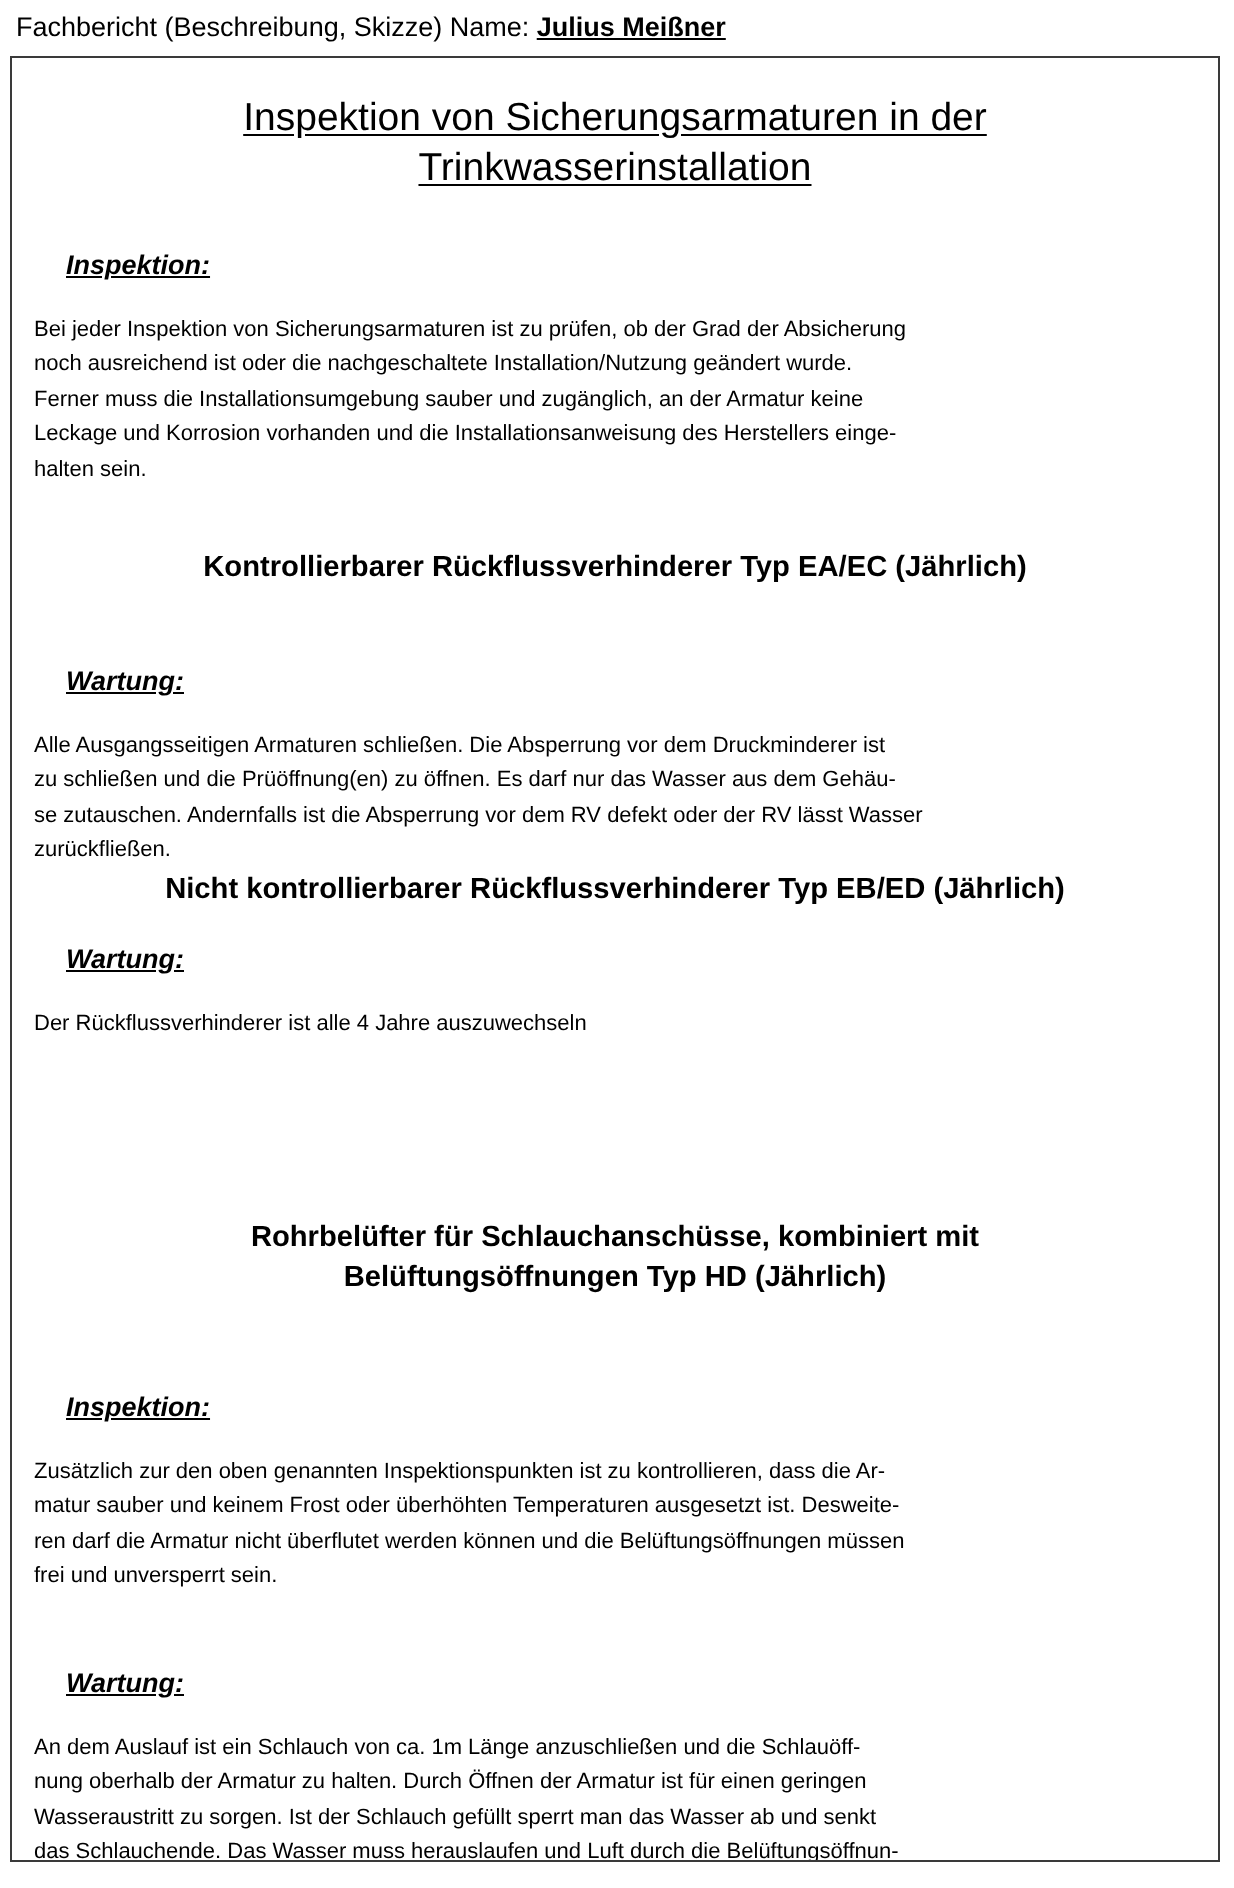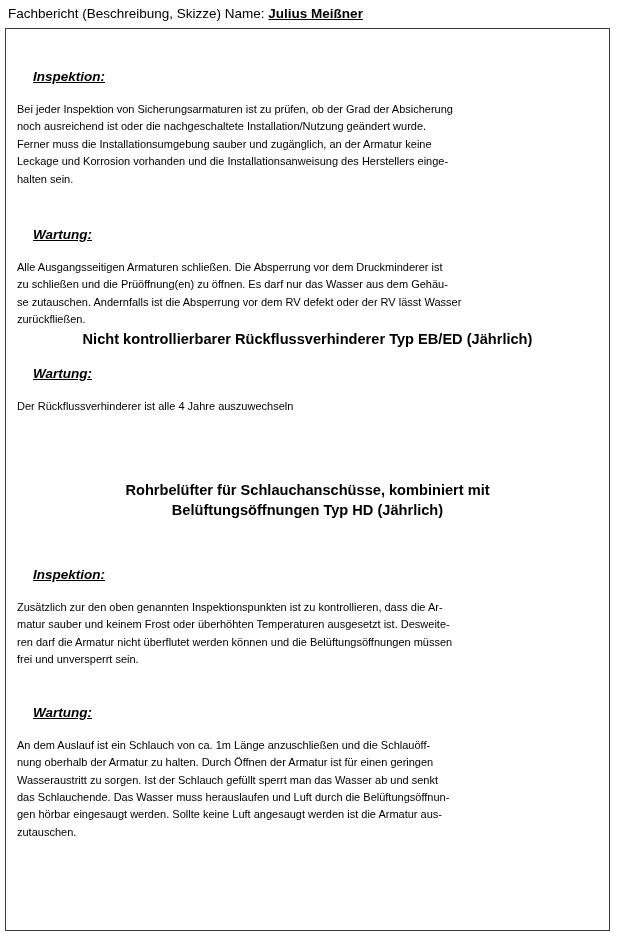--- a/index.html
+++ b/index.html
@@ -101,46 +101,53 @@
   .section-heading .hline {
     display: block;
   }
 
   
   .blk-intro      { margin-top: 27px; }
   .blk-h1         { margin-top: 30px; }
   .blk-w1         { margin-top: 38px; }
   .blk-h2         { }
   .blk-w2         { margin-top: 16px; }
-  .blk-h3         { margin-top: 65px; }
+  .blk-h3         { margin-top: 88px; }
   .blk-i3         { margin-top: 46px; }
   .blk-w3         { margin-top: 35px; }
 </style>
 </head>
 <body>
 
 <div class="page">
 
   <div class="doc-header">
     <span>Fachbericht (Beschreibung, Skizze) Name: </span><span class="name-value">Julius Meißner</span>
   </div>
 
   <div class="frame">
     <div class="frame-inner">
 
+      <div class="doc-title">
+        <span class="tline">Inspektion von Sicherungsarmaturen in der</span>
+        <span class="tline">Trinkwasserinstallation</span>
+      </div>
 
       <div class="blk-intro">
         <div class="section-label">Inspektion:</div>
         <div class="body-text">Bei jeder Inspektion von Sicherungsarmaturen ist zu prüfen, ob der Grad der Absicherung
 noch ausreichend ist oder die nachgeschaltete Installation/Nutzung  geändert wurde.
 Ferner muss die Installationsumgebung sauber und zugänglich, an der Armatur keine
 Leckage und Korrosion vorhanden und die Installationsanweisung des Herstellers einge-
 halten sein.</div>
       </div>
 
+      <div class="section-heading blk-h1">
+        <span class="hline">Kontrollierbarer Rückflussverhinderer Typ EA/EC (Jährlich)</span>
+      </div>
 
       <div class="blk-w1">
         <div class="section-label">Wartung:</div>
         <div class="body-text">Alle Ausgangsseitigen Armaturen schließen. Die Absperrung vor dem Druckminderer ist
 zu schließen und die Prüöffnung(en) zu öffnen. Es darf nur das Wasser aus dem Gehäu-
 se zutauschen. Andernfalls ist die Absperrung vor dem RV defekt oder der RV lässt Wasser
 zurückfließen.</div>
       </div>
 
       <div class="section-heading blk-h2">

